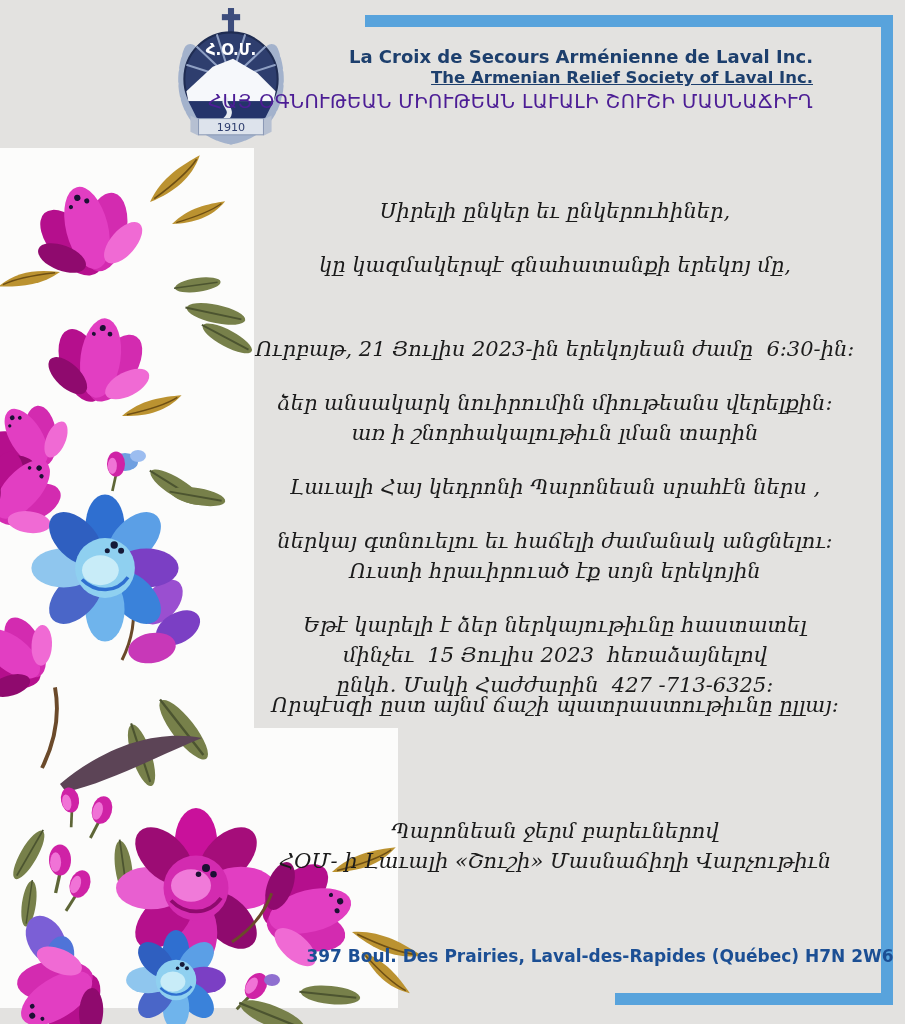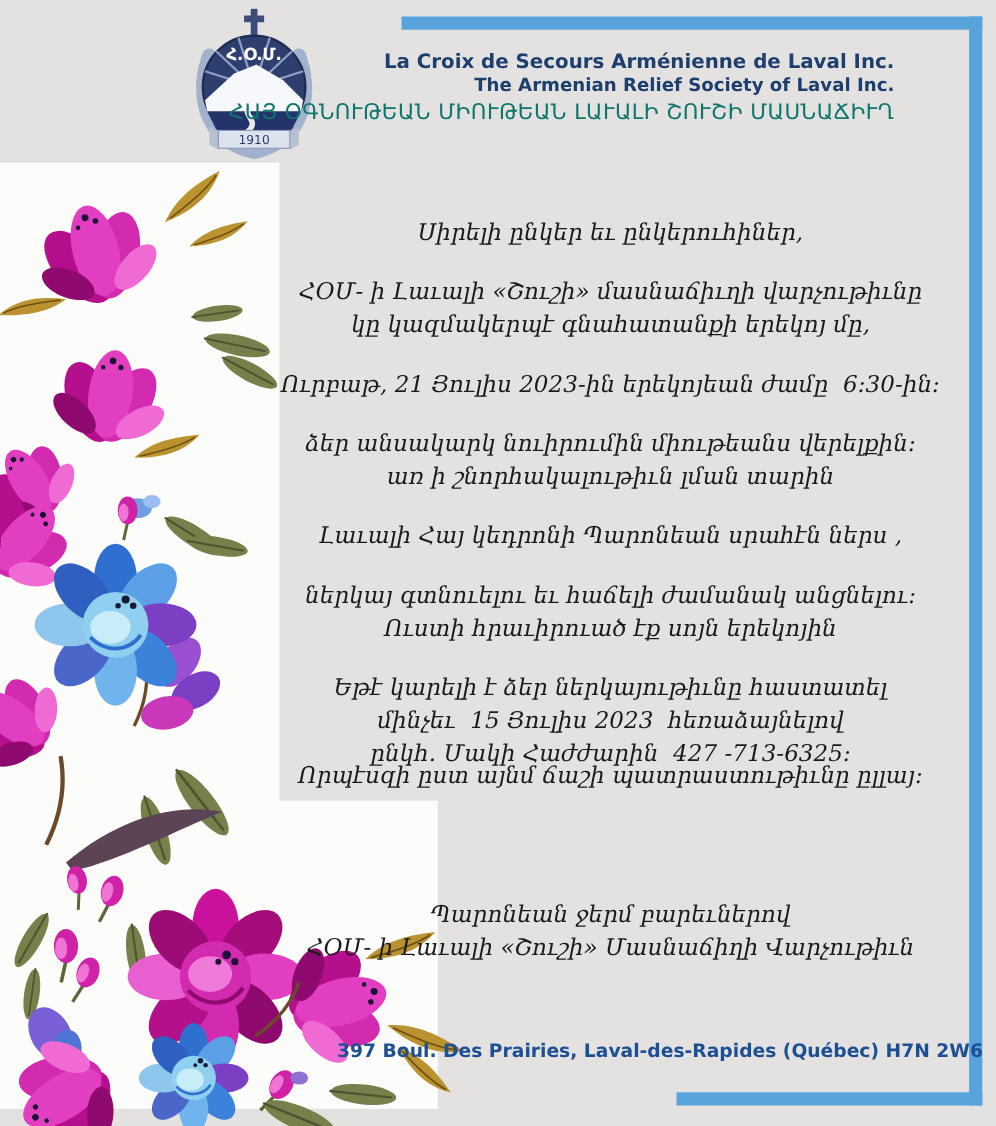--- a/index.html
+++ b/index.html
@@ -11,22 +11,22 @@
   .bar.top{left:365px;top:15px;width:528px;height:12px;}
   .bar.right{left:881px;top:15px;width:12px;height:990px;}
   .bar.bottom{left:615px;top:993px;width:278px;height:12px;}
   
   .floral{position:absolute;left:0;top:140px;z-index:1;}
   
   .emblem{position:absolute;left:160px;top:6px;width:142px;height:142px;z-index:2;}
   
   .org{position:absolute;right:92px;text-align:right;z-index:2;white-space:pre-wrap;}
   .org.fr{top:46px;font-size:18px;font-weight:600;color:#1d3f6d;}
-  .org.en{top:68px;font-size:16.5px;font-weight:600;color:#1d3f6d;}
-  .org.hy{top:90px;font-size:19.5px;font-weight:500;color:#0f766e;letter-spacing:.4px;}
+  .org.en{top:68px;font-size:16.5px;font-weight:600;color:#1d3f6d;text-decoration:underline;}
+  .org.hy{top:90px;font-size:19.5px;font-weight:500;color:#4c1d95;letter-spacing:.4px;}
   
   .para{position:absolute;left:225px;width:660px;text-align:center;z-index:2;
         font-family:"DejaVu Serif","DejaVu Sans",serif;color:#1b1b1b;font-style:italic;}
   .line{font-size:21px;line-height:30px;white-space:pre-wrap;}
   
   .footer{position:absolute;left:280px;top:946px;width:640px;text-align:center;z-index:2;
           font-size:17px;font-weight:600;color:#1c4f94;white-space:pre-wrap;}
 </style>
 </head>
 <body>
@@ -186,21 +186,20 @@
   </svg>
 
   <div class="org fr">La Croix de Secours Arménienne de Laval Inc.</div>
   <div class="org en">The Armenian Relief Society of Laval Inc.</div>
   <div class="org hy">ՀԱՅ ՕԳՆՈՒԹԵԱՆ ՄԻՈՒԹԵԱՆ ԼԱՒԱԼԻ ՇՈՒՇԻ ՄԱՍՆԱՃԻՒՂ</div>
 
   <div class="para" style="top:196px">
     <div class="line">Սիրելի ընկեր եւ ընկերուհիներ,</div>
   </div>
   <div class="para" style="top:250px">
-    <div class="line">ՀՕՄ- ի Լաւալի «Շուշի» մասնաճիւղի վարչութիւնը</div>
     <div class="line">կը կազմակերպէ գնահատանքի երեկոյ մը,</div>
   </div>
   <div class="para" style="top:334px">
     <div class="line">Ուրբաթ, 21 Յուլիս 2023-ին երեկոյեան ժամը  6:30-ին:</div>
   </div>
   <div class="para" style="top:388px">
     <div class="line">ձեր անսակարկ նուիրումին միութեանս վերելքին:</div>
     <div class="line">առ ի շնորհակալութիւն լման տարին</div>
   </div>
   <div class="para" style="top:472px">

